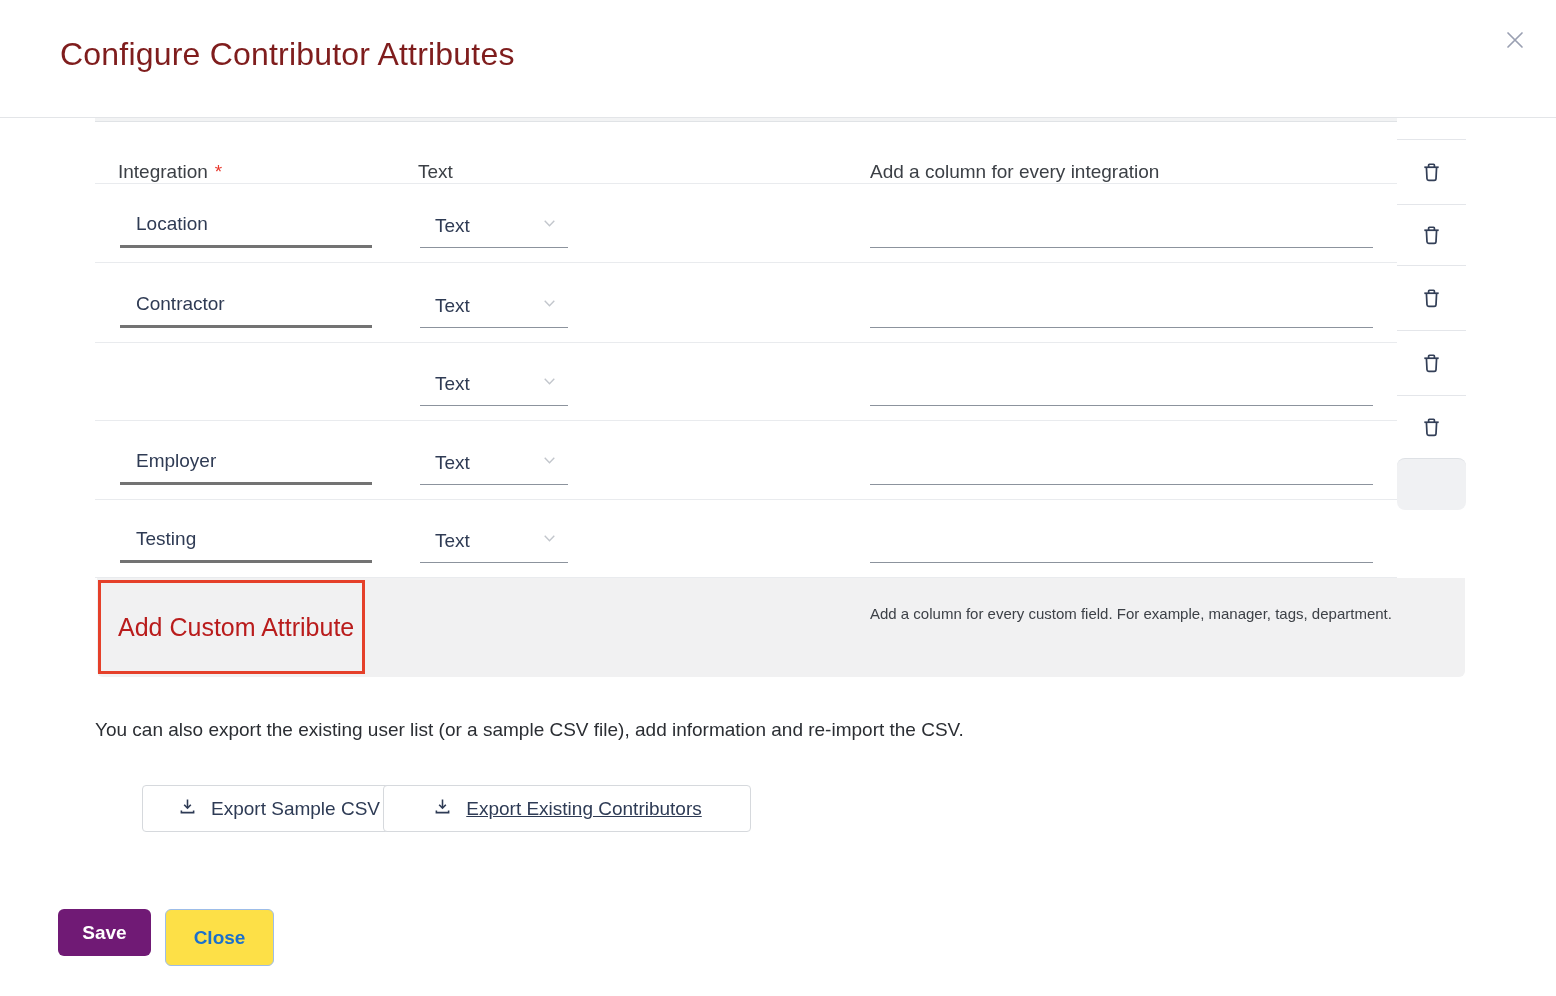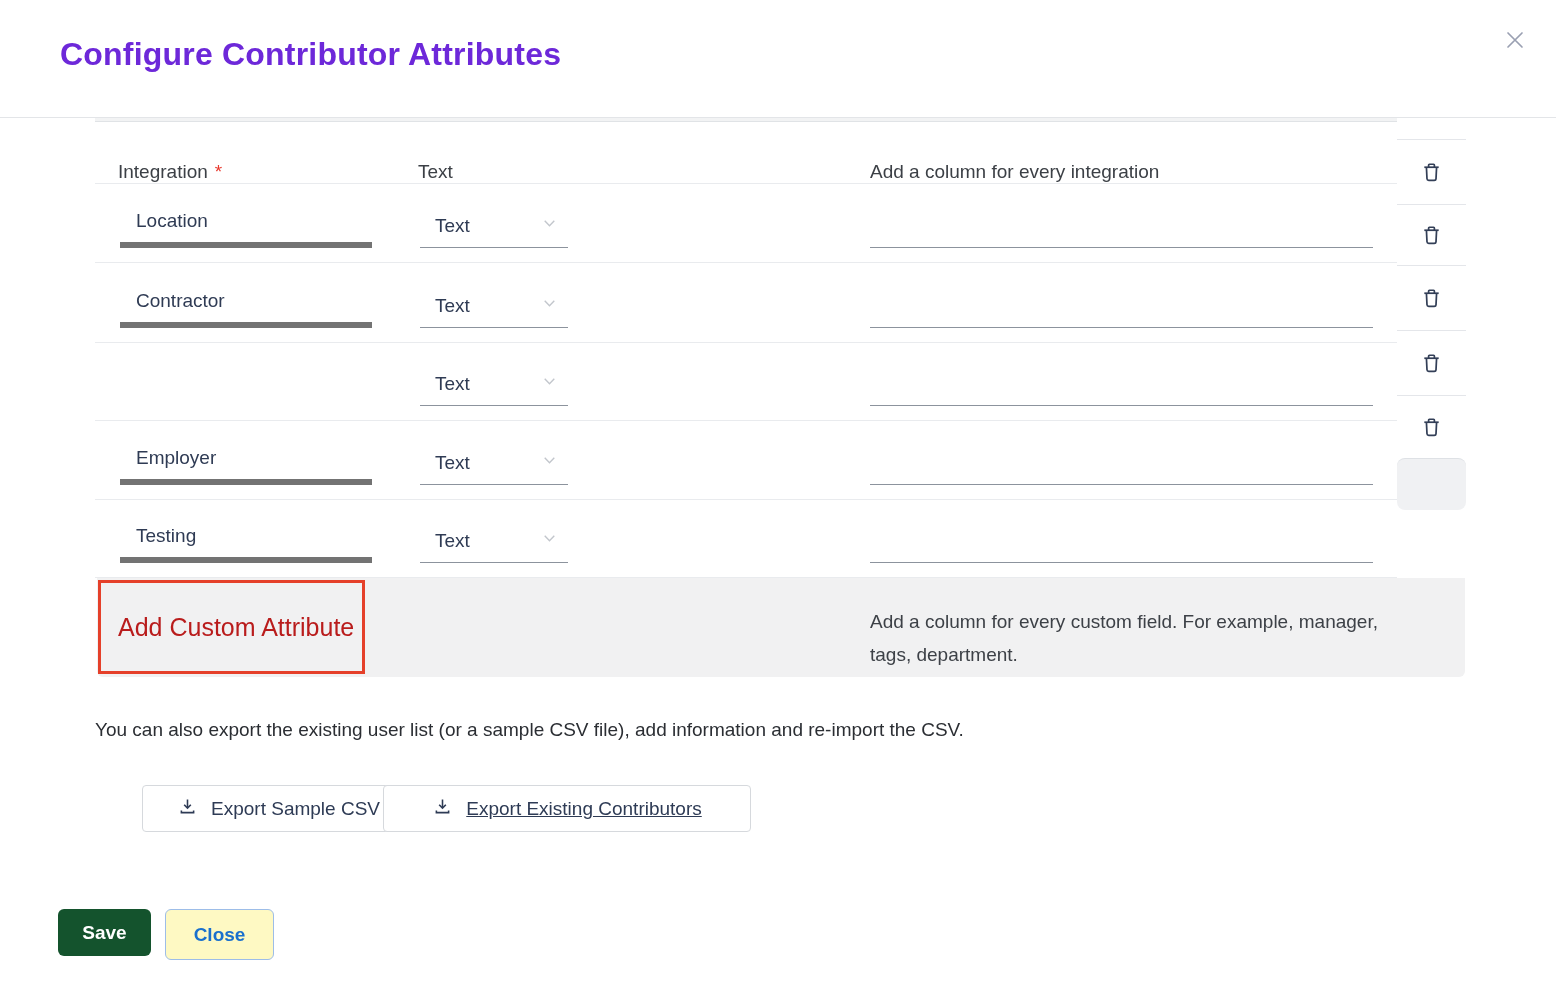--- a/index.html
+++ b/index.html
@@ -1,59 +1,59 @@
 <!DOCTYPE html>
 <html><head>
 <meta charset="utf-8">
 <style>
   * { margin:0; padding:0; box-sizing:border-box; }
   html,body { background:#fff; }
   body { font-family:"Liberation Sans", sans-serif; }
   .page { position:relative; width:1556px; height:996px; background:#fff; overflow:hidden; }
 
   
-  .title { position:absolute; left:60px; top:36px; font-size:32px; font-weight:700; color:#6d28d9; letter-spacing:.2px; }
+  .title { position:absolute; left:60px; top:36px; font-size:32px; font-weight:400; color:#7f1d1d; letter-spacing:.2px; }
   .close-x { position:absolute; left:1498px; top:24px; width:34px; height:34px; background:none; border:none; cursor:pointer; }
   .header-divider { position:absolute; left:0; top:117px; width:1556px; border-top:1px solid #e3e5e8; }
   .table-top-sliver { position:absolute; left:95px; top:118px; width:1302px; height:4px; background:#f2f3f4; border-bottom:1px solid #e0e3e6; }
 
   
   .t-row { position:absolute; left:95px; width:1302px; border-bottom:1px solid #e9ebee; }
   .t-row.header { top:122px; height:62px; }
   .hdr-cell { position:absolute; top:0; height:100%; display:flex; align-items:flex-end; font-size:19px; color:#3c4046; }
   .hdr-name { left:23px; }
   .hdr-type { left:323px; }
   .hdr-desc { left:775px; }
   .req { color:#e8392e; margin-left:7px; font-size:19px; }
 
-  .name-input { position:absolute; left:25px; bottom:14px; width:252px; background:transparent; border:none; border-bottom:6px solid #737373; padding:0 0 10px 16px; font-family:"Liberation Sans",sans-serif; font-size:19px; color:#2f3b54; outline:none; }
+  .name-input { position:absolute; left:25px; bottom:14px; width:252px; background:transparent; border:none; border-bottom:3px solid #737373; padding:0 0 10px 16px; font-family:"Liberation Sans",sans-serif; font-size:19px; color:#2f3b54; outline:none; }
   .type-select { position:absolute; left:325px; bottom:14px; width:148px; height:42px; border-bottom:1px solid #8c939d; cursor:pointer; }
   .type-select .val { position:absolute; left:15px; bottom:10px; font-size:19px; color:#2f3b54; }
   .type-select .chev { position:absolute; right:10px; bottom:11px; }
   .empty-input { position:absolute; left:775px; bottom:14px; width:503px; background:transparent; border:none; border-bottom:1px solid #8c939d; padding:0 0 10px 12px; font-size:19px; color:#2f3b54; outline:none; }
 
   
   .custom-row { position:absolute; left:97px; top:578px; width:1368px; height:99px; background:#f1f1f2; border-radius:0 0 6px 6px; }
   .red-box { position:absolute; left:1px; top:2px; width:267px; height:94px; border:3px solid #e5402a; }
   .add-link { position:absolute; left:21px; top:0; height:100%; display:flex; align-items:center; font-size:25px; color:#b91c1c; cursor:pointer; text-decoration:none; }
-  .custom-desc { position:absolute; left:773px; top:19px; width:530px; font-size:19px; line-height:33px; color:#3d4147;margin-top:8px; }
+  .custom-desc { position:absolute; left:773px; top:19px; width:530px; font-size:15px; line-height:33px; color:#3d4147; }
 
   
   .del-cell { position:absolute; left:1397px; width:69px; border-top:1px solid #e4e6ea; display:flex; align-items:center; justify-content:center; }
   .del-btn { background:none; border:none; cursor:pointer; padding:4px; line-height:0; }
   .del-disabled { position:absolute; left:1397px; top:458px; width:69px; height:52px; background:#f0f1f3; border-top:1px solid #dee1e5; border-radius:8px; }
 
   
   .export-note { position:absolute; left:95px; top:719px; font-size:19px; color:#2b2e33; }
   .export-btn { position:absolute; top:785px; height:47px; background:#fff; border:1px solid #d6d9dd; border-radius:4px; display:flex; align-items:center; justify-content:center; gap:13px; font-family:"Liberation Sans",sans-serif; font-size:19px; color:#2e3b55; cursor:pointer; }
   .export-sample { left:95px; width:273px;margin-left:47px; }
   .export-existing { left:383px; width:368px;text-decoration:underline; }
 
-  .save-btn { position:absolute; left:58px; top:909px; width:93px; height:47px; background:#14532d; border:none; border-radius:6px; color:#fff; font-family:"Liberation Sans",sans-serif; font-size:19px; font-weight:700; cursor:pointer; }
-  .close-btn { position:absolute; left:165px; top:909px; width:109px; height:51px; background:#fef9c3; border:1px solid #9dbde8; border-radius:6px; color:#1a70cd; font-family:"Liberation Sans",sans-serif; font-size:19px; font-weight:700; cursor:pointer; }
+  .save-btn { position:absolute; left:58px; top:909px; width:93px; height:47px; background:#701a75; border:none; border-radius:6px; color:#fff; font-family:"Liberation Sans",sans-serif; font-size:19px; font-weight:700; cursor:pointer; }
+  .close-btn { position:absolute; left:165px; top:909px; width:109px; height:57px; background:#fde047; border:1px solid #9dbde8; border-radius:6px; color:#1a70cd; font-family:"Liberation Sans",sans-serif; font-size:19px; font-weight:700; cursor:pointer; }
 </style>
 </head>
 <body>
 
 <div class="page">
 
   <h1 class="title">Configure Contributor Attributes</h1>
   <button class="close-x">
     <span>
       <svg width="30" height="30" viewBox="0 0 30 30">

